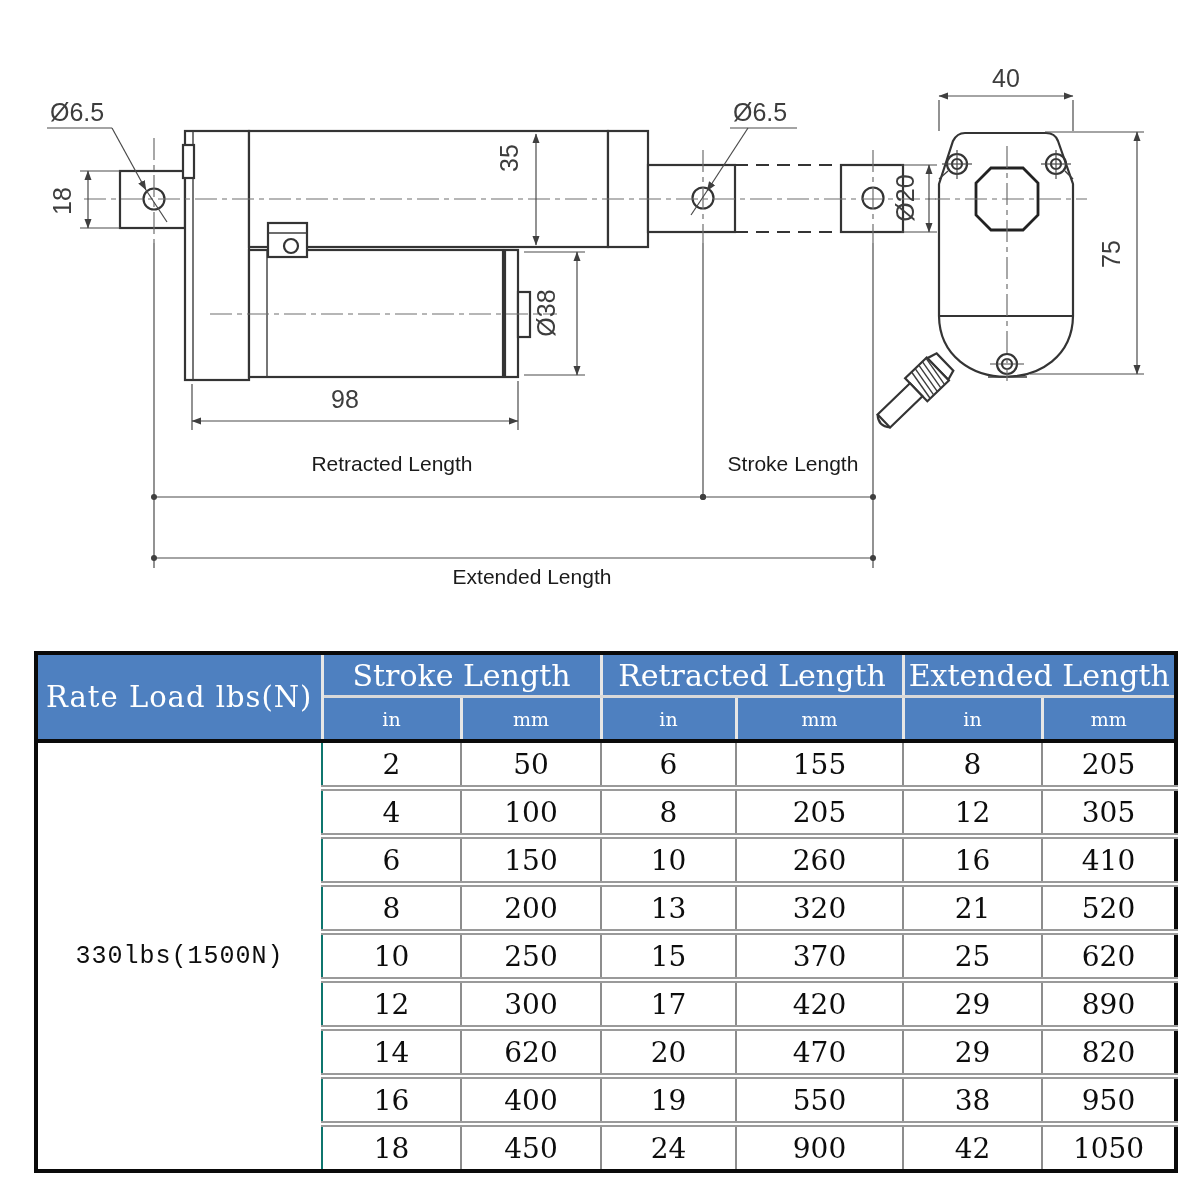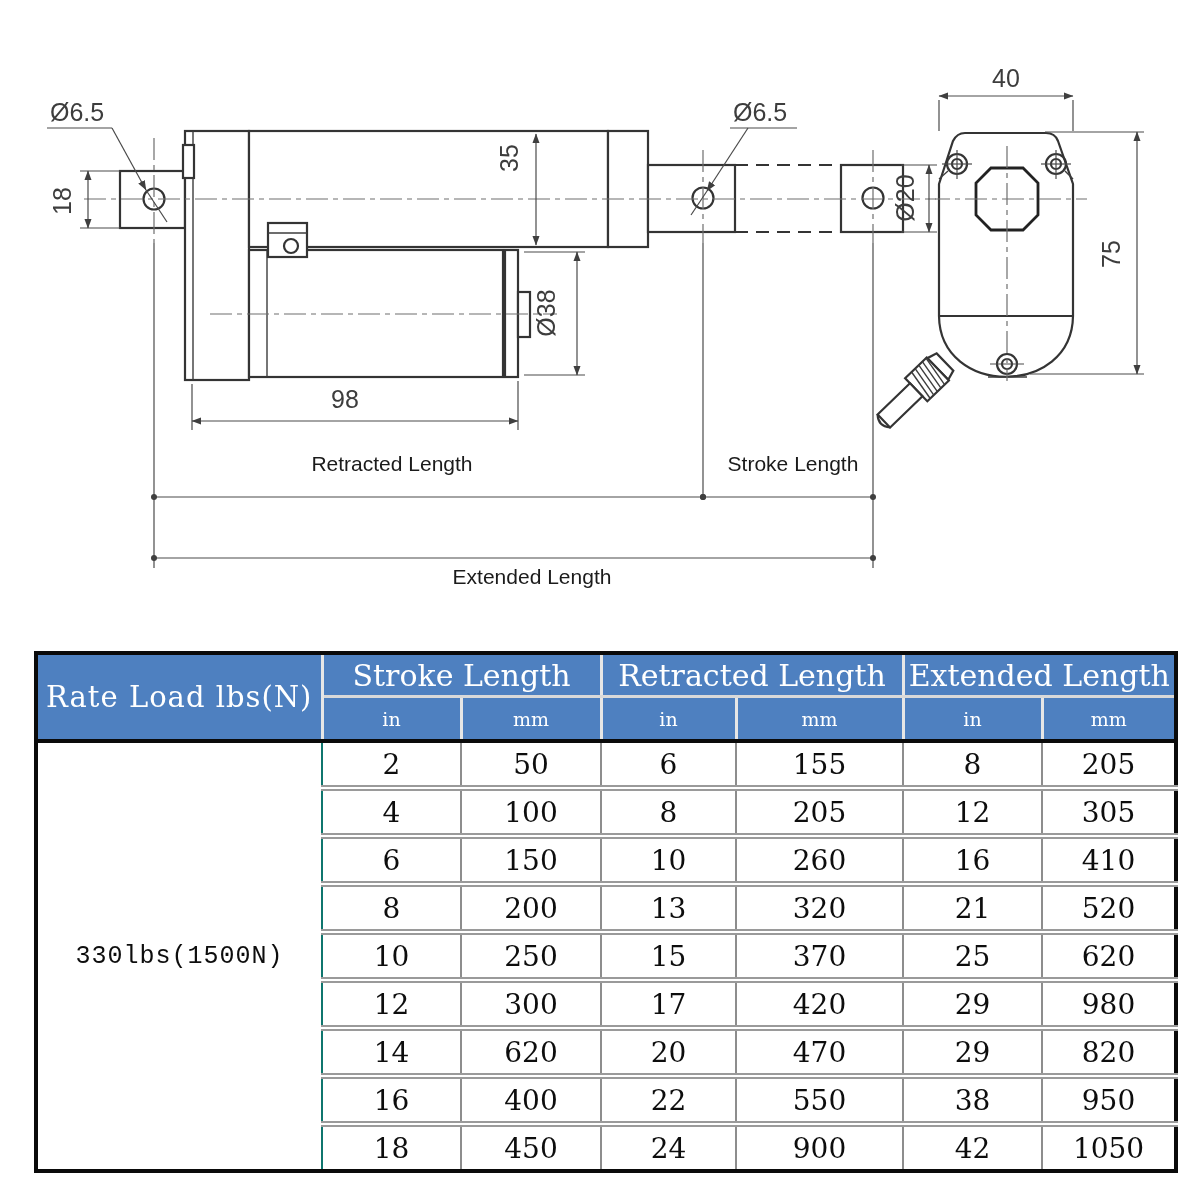--- a/index.html
+++ b/index.html
@@ -264,34 +264,34 @@
           <td>370</td>
           <td>25</td>
           <td>620</td>
         </tr>
         <tr>
           <td>12</td>
           <td>300</td>
           <td>17</td>
           <td>420</td>
           <td>29</td>
-          <td>980</td>
+          <td>890</td>
         </tr>
         <tr>
           <td>14</td>
           <td>620</td>
           <td>20</td>
           <td>470</td>
           <td>29</td>
           <td>820</td>
         </tr>
         <tr>
           <td>16</td>
           <td>400</td>
-          <td>22</td>
+          <td>19</td>
           <td>550</td>
           <td>38</td>
           <td>950</td>
         </tr>
         <tr>
           <td>18</td>
           <td>450</td>
           <td>24</td>
           <td>900</td>
           <td>42</td>

